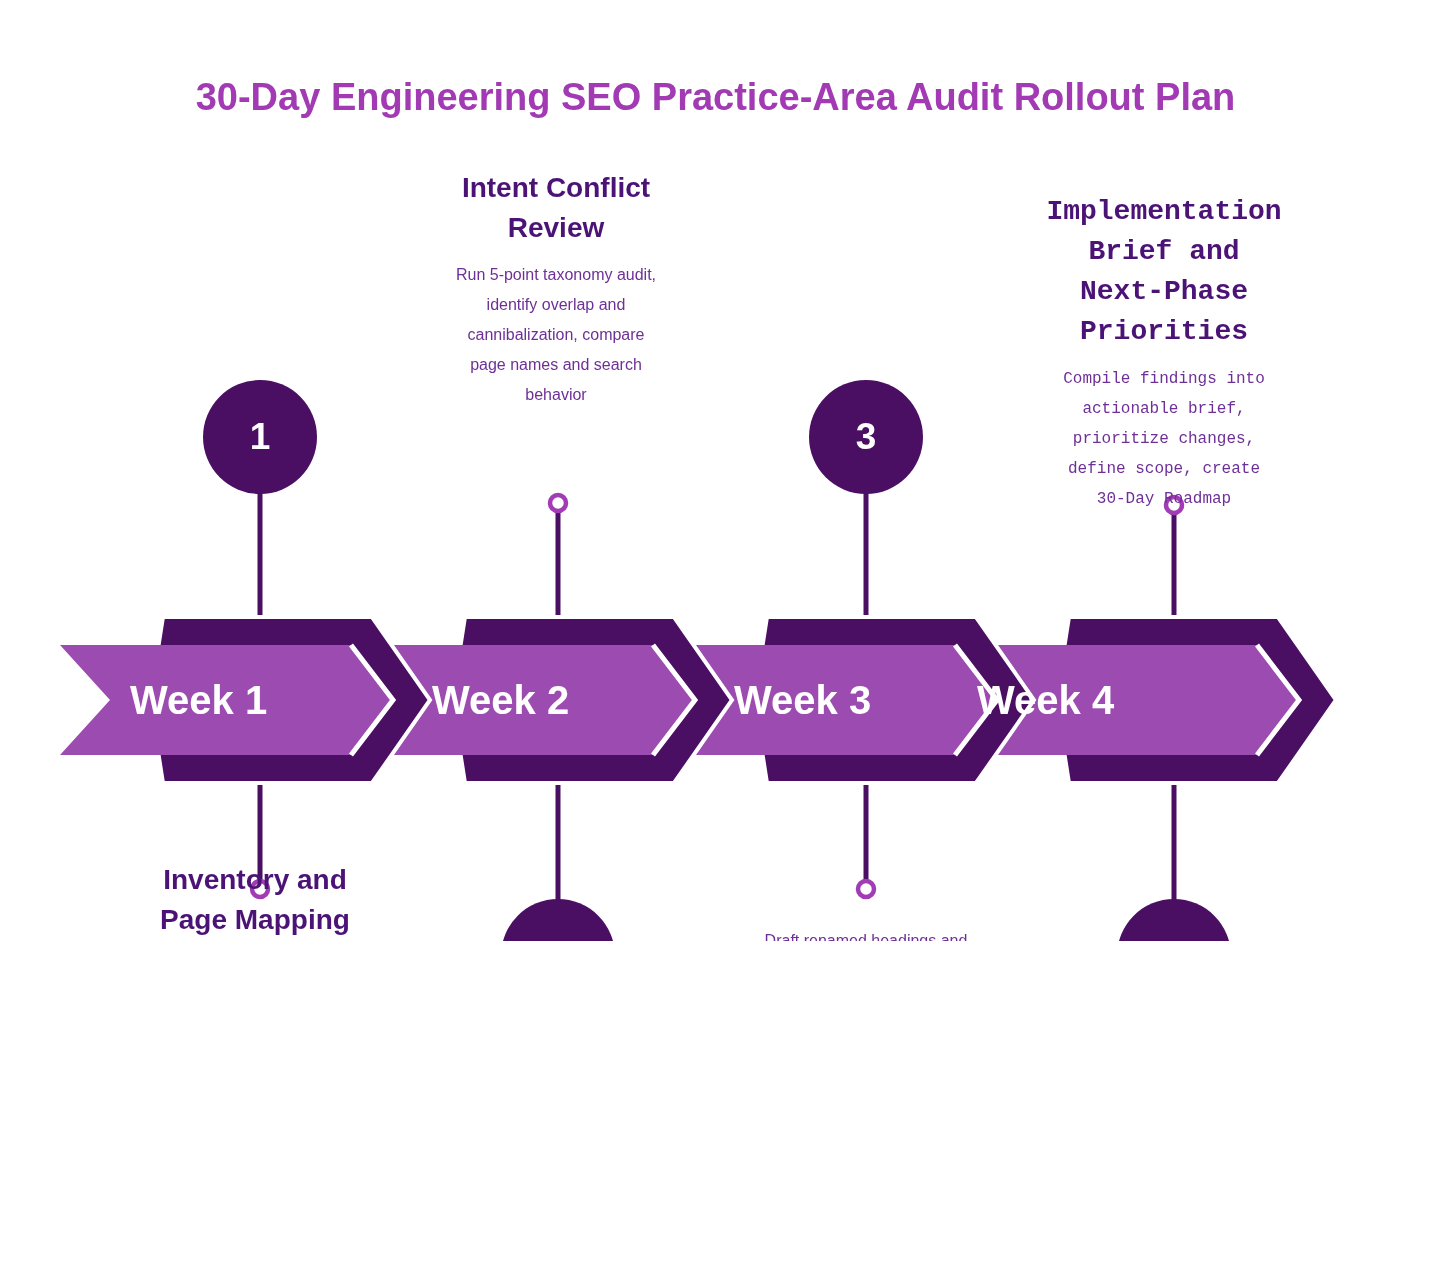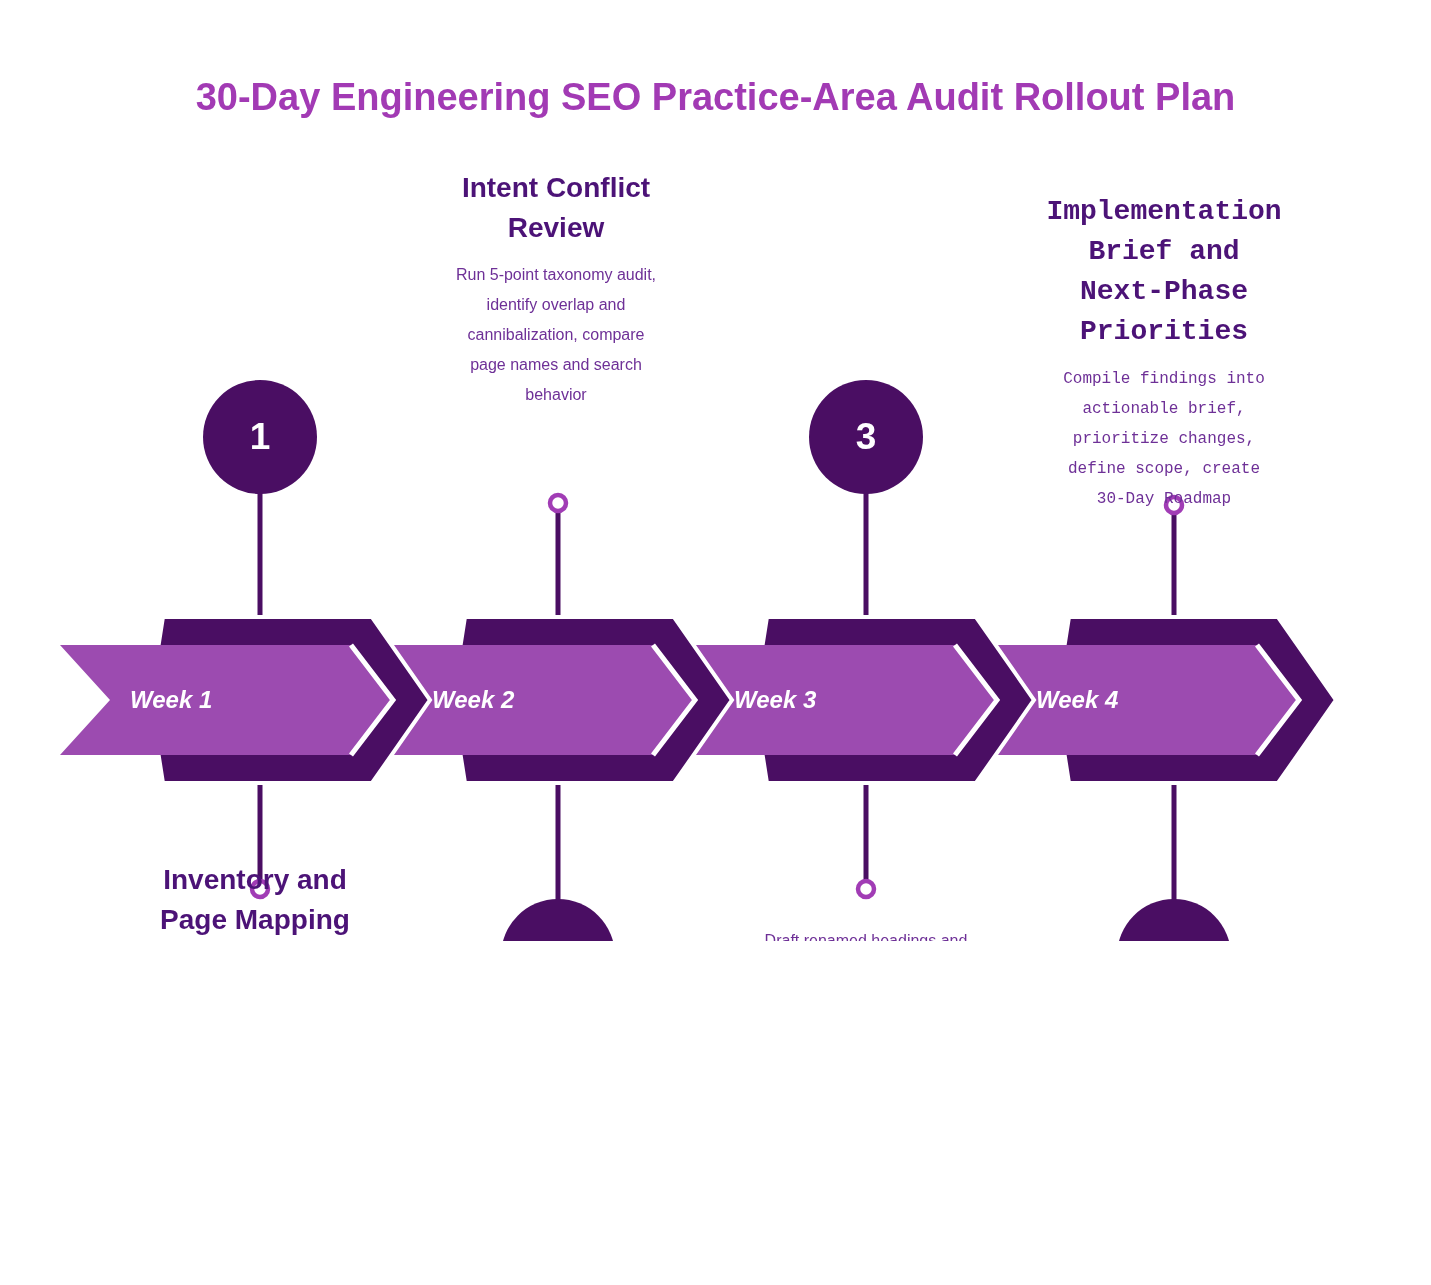--- a/index.html
+++ b/index.html
@@ -49,30 +49,29 @@
   .c-w1 { left: 203px; top: 380px; }
   .c-w2 { left: 501px; top: 899px; }
   .c-w3 { left: 809px; top: 380px; }
   .c-w4 { left: 1117px; top: 899px; }
   .week-label {
     position: absolute;
     top: 679px;
     height: 42px;
     line-height: 42px;
     color: #ffffff;
-    font-size: 24px;
+    font-size: 40px;
     font-weight: bold;
     z-index: 4;
     white-space: nowrap;
-    font-style: italic;
   }
   .l-w1 { left: 130px; }
   .l-w2 { left: 432px; }
   .l-w3 { left: 734px; }
-  .l-w4 { left: 1036px; }
+  .l-w4 { left: 977px; }
   .text-block {
     position: absolute;
     width: 250px;
     text-align: center;
     z-index: 2;
   }
   .tb-w1 { left: 130px; top: 860px; }
   .tb-w2 { left: 431px; top: 168px; }
   .tb-w3 { left: 741px; top: 914px; }
   .tb-w4 { left: 1039px; top: 192px; font-family: Liberation Mono, monospace; }

